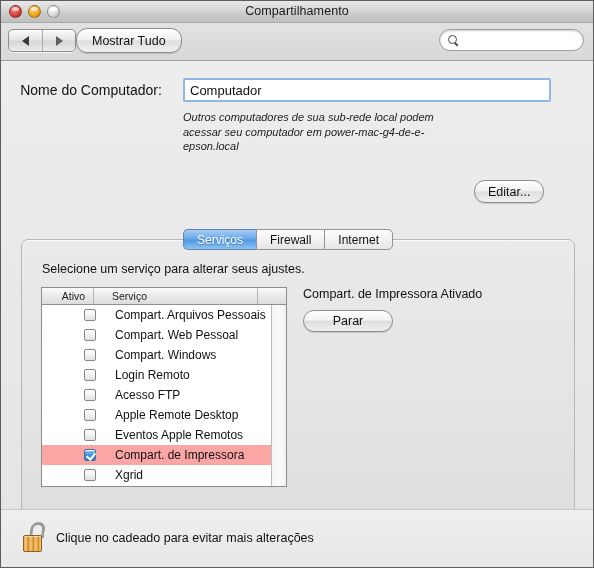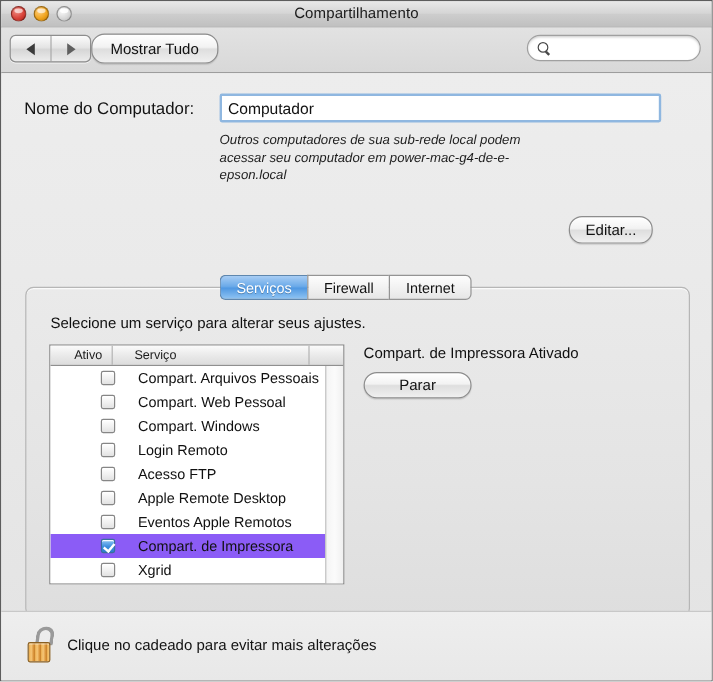--- a/index.html
+++ b/index.html
@@ -292,21 +292,21 @@
     height: 182px;
     background: #ffffff;
   }
   .row {
     display: flex;
     align-items: center;
     height: 20px;
     width: 229px;
     padding-left: 28px;
   }
-  .row.selected { background: #8b5cf6; }
+  .row.selected { background: #fca5a5; }
   .cell-check {
     width: 40px;
     display: flex;
     align-items: center;
     justify-content: center;
   }
   .chk {
     width: 12px; height: 12px;
     border: 1px solid #868686;
     border-radius: 2px;

